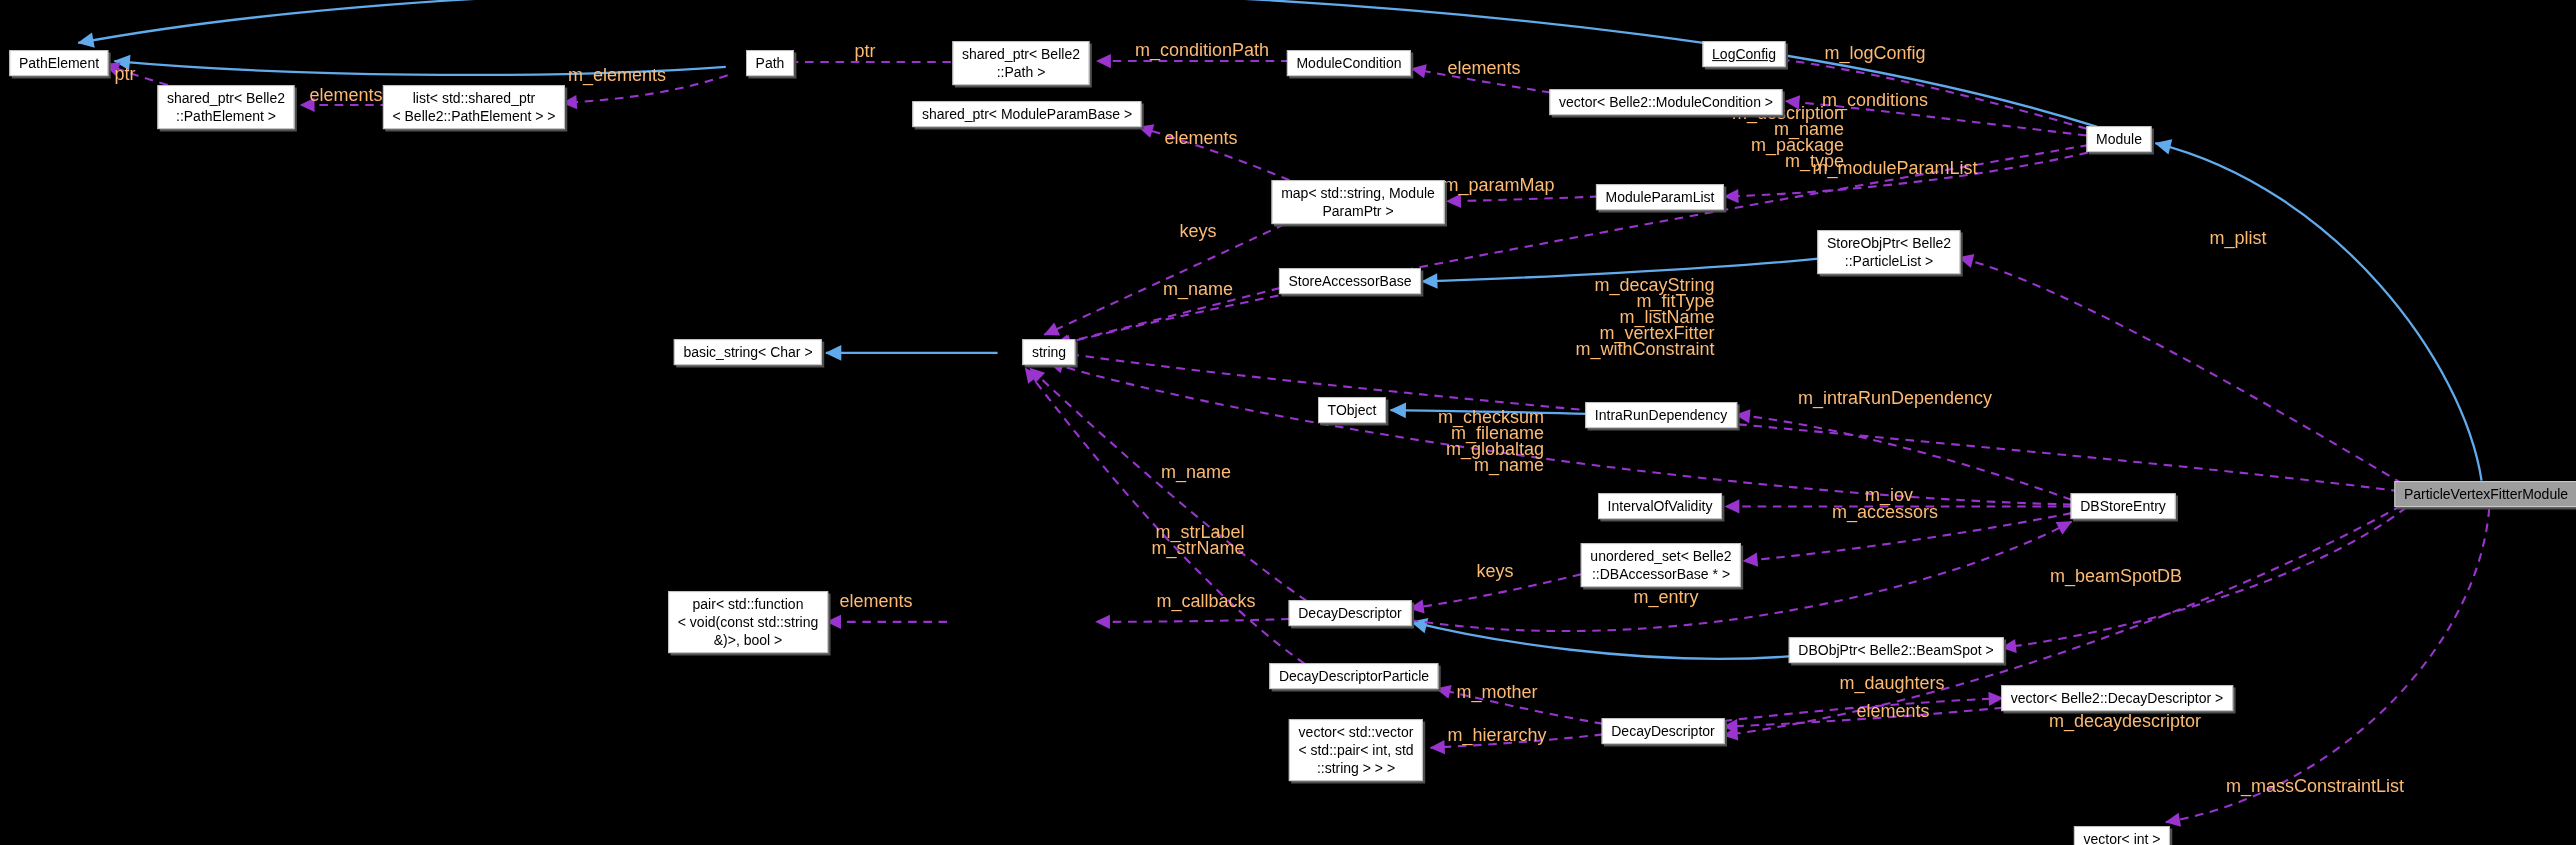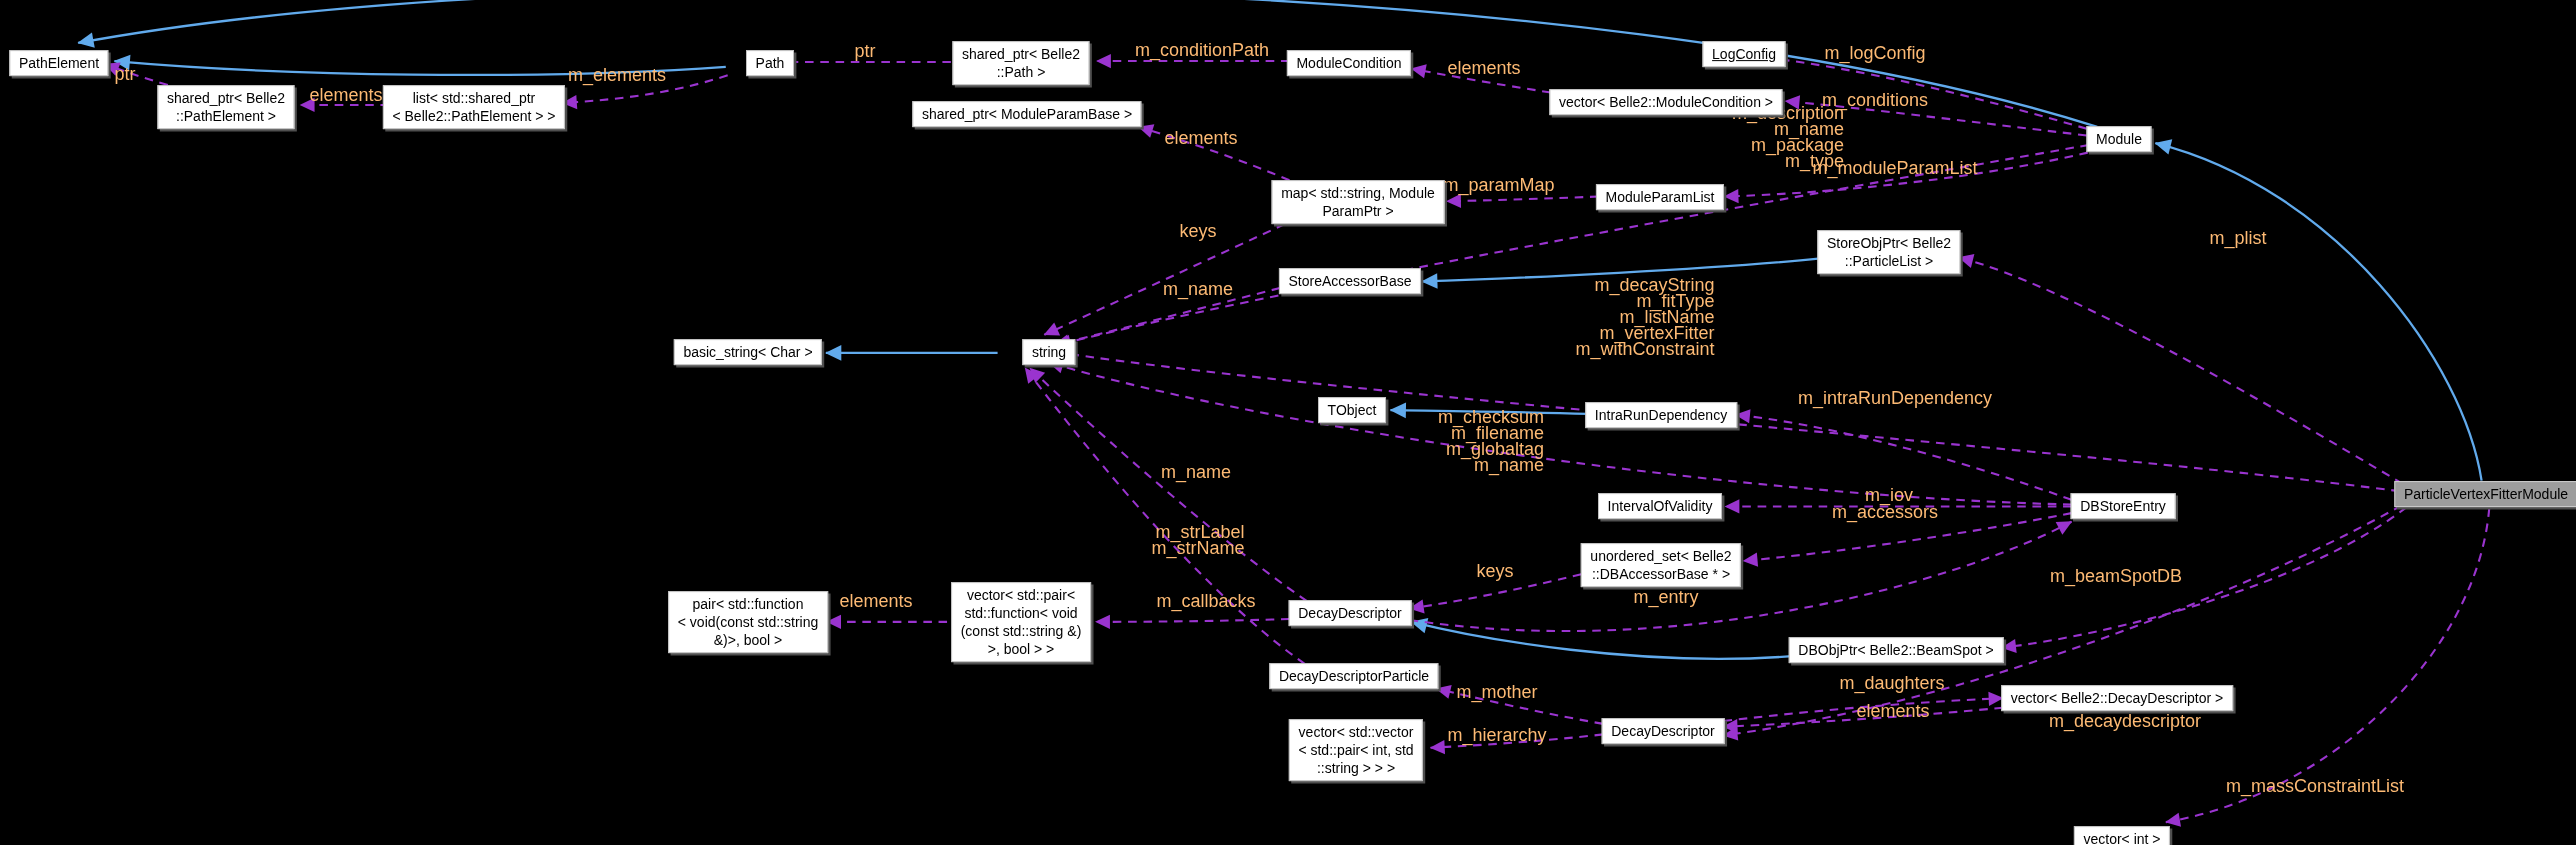--- a/index.html
+++ b/index.html
@@ -145,24 +145,20 @@
     <div class="node" style="left: 1049px; top: 352px;">string</div>
     <div class="node" style="left: 1352px; top: 410px;">TObject</div>
     <div class="node" style="left: 1661px; top: 415px;">IntraRunDependency</div>
     <div class="node" style="left: 2123px; top: 506px;">DBStoreEntry</div>
     <div class="node" style="left: 1660px; top: 506px;">IntervalOfValidity</div>
     <div class="node" style="left: 1661px; top: 565px;">unordered_set&lt; Belle2
 ::DBAccessorBase * &gt;</div>
     <div class="node" style="left: 748px; top: 622px;">pair&lt; std::function
 &lt; void(const std::string
 &amp;)&gt;, bool &gt;</div>
-    <div class="node" style="left: 1021px; top: 622px;">vector&lt; std::pair&lt;
-std::function&lt; void
-(const std::string &amp;)
-&gt;, bool &gt; &gt;</div>
     <div class="node" style="left: 1350px; top: 613px;">DecayDescriptor</div>
     <div class="node" style="left: 1896px; top: 650px;">DBObjPtr&lt; Belle2::BeamSpot &gt;</div>
     <div class="node" style="left: 1354px; top: 676px;">DecayDescriptorParticle</div>
     <div class="node" style="left: 1663px; top: 731px;">DecayDescriptor</div>
     <div class="node" style="left: 2117px; top: 698px;">vector&lt; Belle2::DecayDescriptor &gt;</div>
     <div class="node" style="left: 1356px; top: 750px;">vector&lt; std::vector
 &lt; std::pair&lt; int, std
 ::string &gt; &gt; &gt;</div>
     <div class="node" style="left: 2122px; top: 826px; margin-top: 13px;">vector&lt; int &gt;</div>
     <div class="node highlight" style="left: 2486px; top: 494px;">ParticleVertexFitterModule</div>

